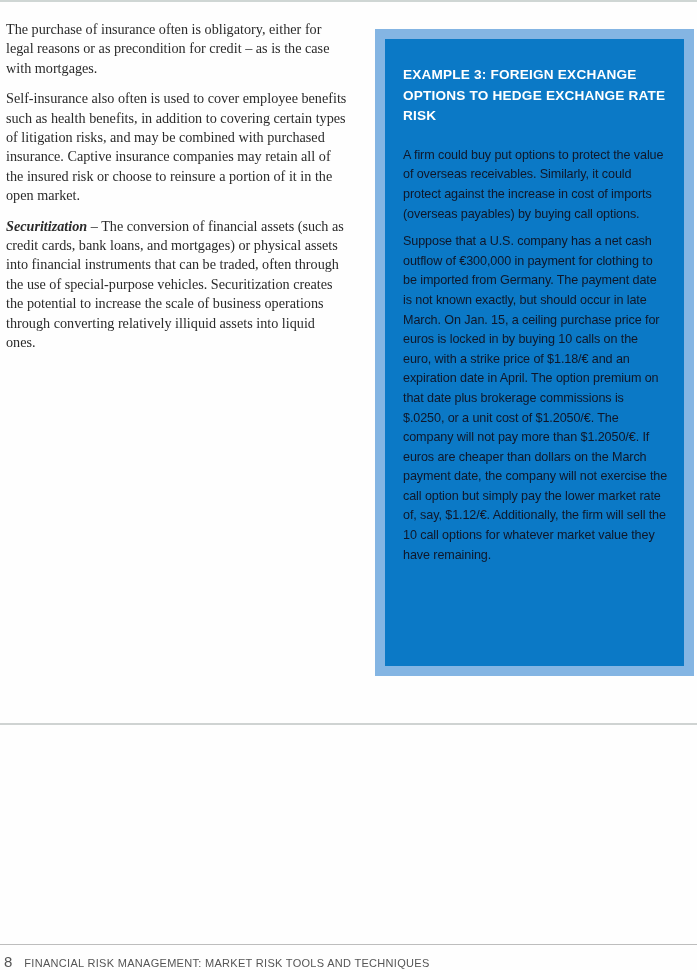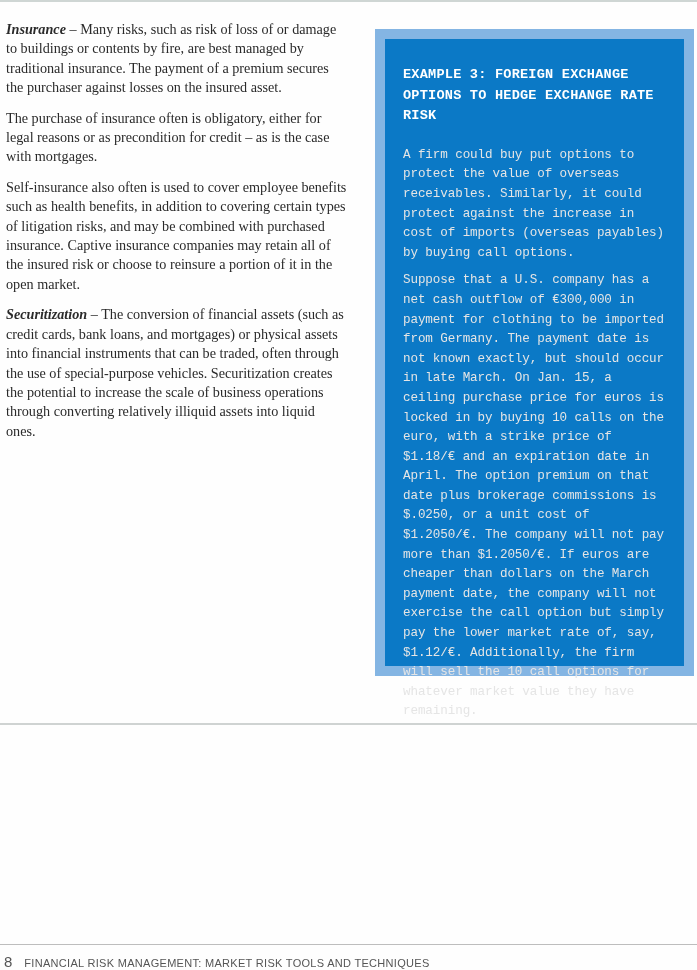--- a/index.html
+++ b/index.html
@@ -21,30 +21,30 @@
     .box-outer {
       position: absolute; left: 375px; top: 29px; width: 319px; height: 647px;
       background: #84b5e3;
     }
     .box-inner {
       position: absolute; left: 10px; top: 10px; right: 10px; bottom: 10px;
       background: #0b79c6;
       padding: 26px 16px 0 18px;
       box-sizing: border-box;
       color: #ffffff;
-      font-family: Liberation Mono, monospace;
+      font-family: Liberation Sans, sans-serif;
     }
     .box-title {
       font-size: 13.6px; font-weight: bold; line-height: 20.6px;
       letter-spacing: 0.2px; text-transform: uppercase; margin: 0 0 19px 0;
       width: 280px;
     }
     .box-inner p {
       margin: 0 0 8px 0; font-size: 12.6px; line-height: 19.6px;
-      color: #e5e5e5; letter-spacing: -0.1px;
+      color: #0f172a; letter-spacing: -0.1px;
     }
     .divider {
       position: absolute; left: 0; top: 723px; width: 697px; height: 2px;
       background: #cfd3d2;
     }
     .footer-line {
       position: absolute; left: 0; top: 944px; width: 697px; height: 1px;
       background: #bdbdbd;
     }
     .footer {
@@ -54,21 +54,20 @@
     }
     .footer .page-num { font-size: 15px; margin-right: 12px; }
     .footer .running-title { font-size: 11px; letter-spacing: 0.3px; text-transform: uppercase; }
   </style>
 </head>
 <body>
 
 <div class="top-strip"></div>
 
 <div class="left-col">
-  <p><span class="term">Insurance</span><span> – Many risks, such as risk of loss of or damage to buildings or contents by fire, are best managed by traditional insurance. The payment of a premium secures the purchaser against losses on the insured asset.</span></p>
   <p><span>The purchase of insurance often is obligatory, either for legal reasons or as precondition for credit – as is the case with mortgages.</span></p>
   <p><span>Self-insurance also often is used to cover employee benefits such as health benefits, in addition to covering certain types of litigation risks, and may be combined with purchased insurance. Captive insurance companies may retain all of the insured risk or choose to reinsure a portion of it in the open market.</span></p>
   <p><span class="term">Securitization</span><span> – The conversion of financial assets (such as credit cards, bank loans, and mortgages) or physical assets into financial instruments that can be traded, often through the use of special-purpose vehicles. Securitization creates the potential to increase the scale of business operations through converting relatively illiquid assets into liquid ones.</span></p>
 </div>
 
 <div class="box-outer" style="background: rgb(132, 181, 227);">
   <div class="box-inner" style="background: rgb(11, 121, 198);">
     <div class="box-title">Example 3: Foreign Exchange Options to Hedge Exchange Rate Risk</div>
     <p>A firm could buy put options to protect the value of overseas receivables. Similarly, it could protect against  the increase in cost of imports (overseas payables) by buying call options.</p>
     <p>Suppose that a U.S. company has a net cash outflow of €300,000 in payment for clothing to be imported from Germany. The payment date is not known exactly, but should occur in late March. On Jan. 15, a ceiling purchase price for euros is locked in by buying 10 calls on the euro, with a strike price of $1.18/€ and an expiration date in April. The option premium on that date plus brokerage commissions is $.0250, or a unit cost of $1.2050/€. The company will not pay more than $1.2050/€. If euros are cheaper than dollars on the March payment date, the company will not exercise the call option but simply pay the lower market rate of, say, $1.12/€. Additionally, the firm will sell the 10 call options for whatever market value they have remaining.</p>

